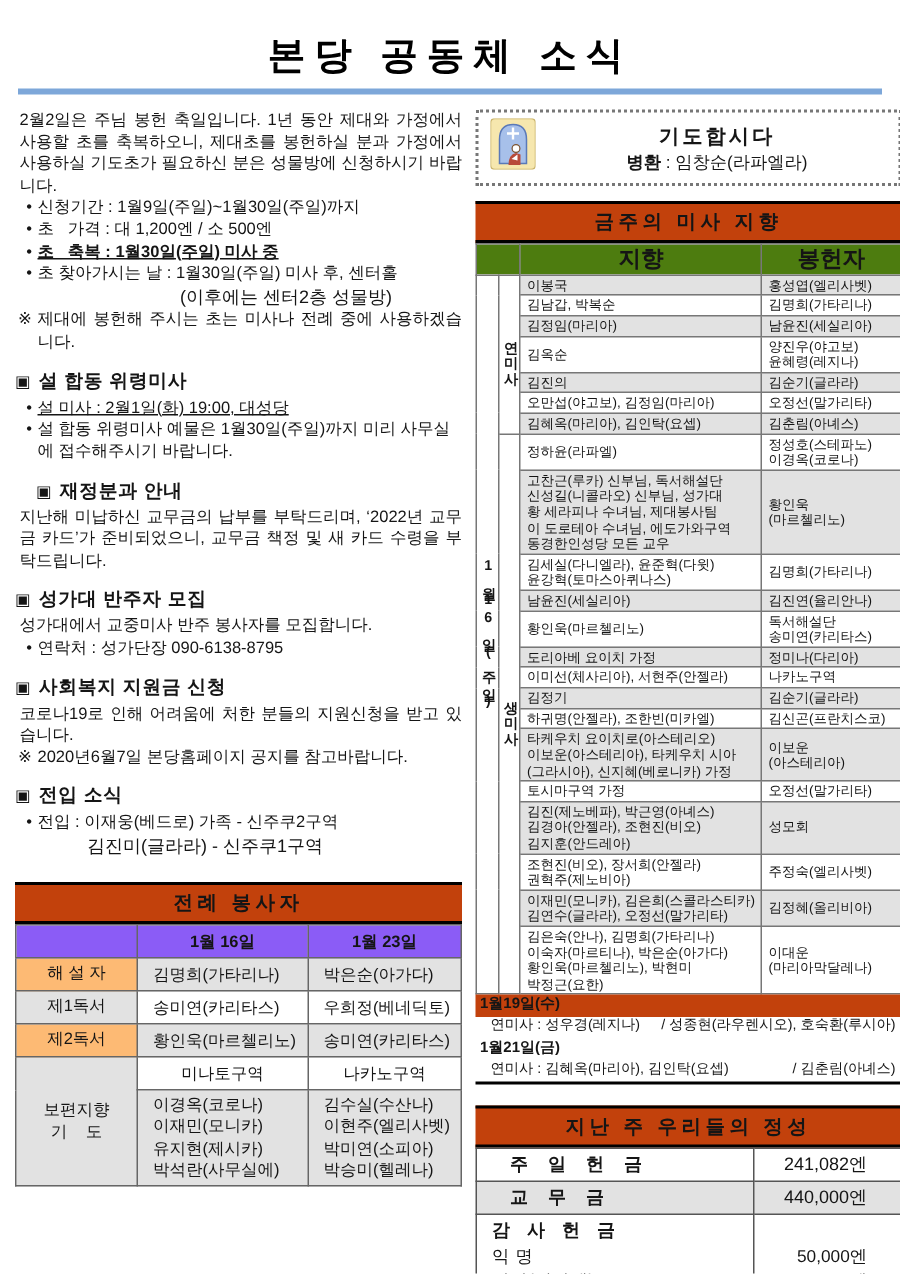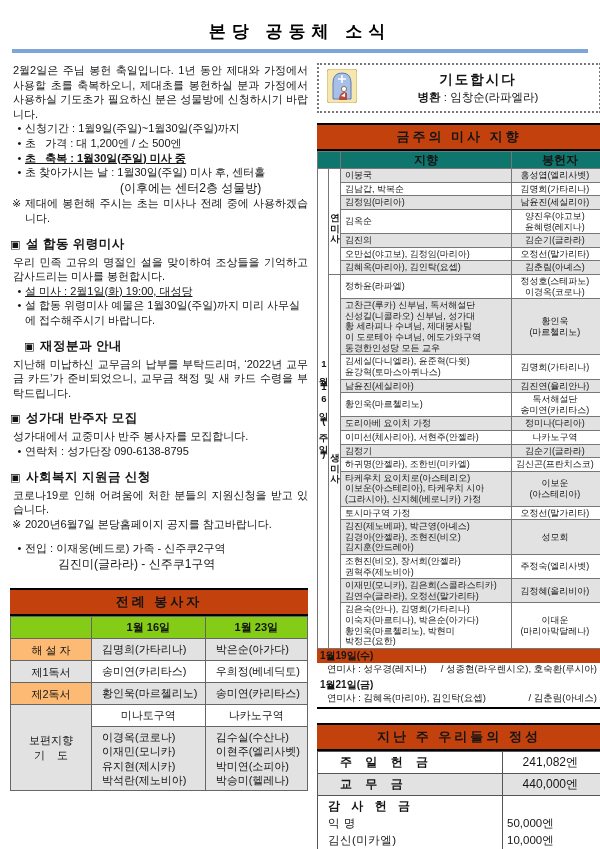--- a/index.html
+++ b/index.html
@@ -4,21 +4,21 @@
 <style>
   html,body{margin:0;padding:0;}
   body{
     width:600px;height:849px;background:#ffffff;color:#151515;
     font-family:"Liberation Sans","DejaVu Sans",sans-serif;
     overflow:hidden;
   }
   .page{padding:4px 10px 0 10px;}
   
   .title{
-    text-align:center;font-size:17px;font-weight:bold;letter-spacing:6px;
+    text-align:center;font-size:25px;font-weight:bold;letter-spacing:6px;
     margin:16px 0 6px 0;color:#000;
   }
   .title-rule{height:4px;background:#7da7d9;margin:0 2px 10px 2px;}
   .columns{display:flex;gap:9px;align-items:flex-start;}
   .col-left{width:298px;flex:0 0 298px;}
   .col-right{width:284px;flex:0 0 284px;}
 
   
   .sec{margin-bottom:10px;}
   .sec-heading{font-weight:bold;font-size:12.5px;margin-bottom:2px;letter-spacing:0.5px;}
@@ -38,65 +38,65 @@
   
   .bar{
     background:#c2410c;border-top:2px solid #000;border-bottom:2px solid #000;
     font-weight:bold;text-align:center;font-size:13px;letter-spacing:3px;padding:3px 0;
   }
   table{border-collapse:collapse;width:100%;}
 
   
   .vol-wrap{margin-top:16px;}
   .vol td,.vol th{border:1px solid #666;font-size:11px;padding:3px 4px;}
-  .vol th{font-weight:bold;background:#84cc16;text-align:center;}
+  .vol th{font-weight:bold;background:#8b5cf6;text-align:center;}
   .vol td.lbl{background:#e2e2e2;text-align:center;font-weight:normal;width:72px;white-space:pre-wrap;line-height:1.3;}
   .vol td.name{padding-left:10px;}
   .vol tr.shade td{background:#e2e2e2;}
   .vol tr.shade td.lbl{background:#fdba74;}
   .vol td.region{text-align:center;}
   .vol .nm-line{line-height:1.3;}
 
   
   .pray-box{
     border:2px dotted #777;padding:4px 8px;margin-bottom:10px;
     display:flex;align-items:center;gap:8px;
   }
   .pray-text{flex:1;text-align:center;}
   .pray-title{font-weight:bold;font-size:13.5px;letter-spacing:2px;}
   .pray-line{font-size:11.5px;margin-top:1px;}
   .pray-line .plabel{font-weight:bold;}
 
   
   .mass-wrap{border-bottom:2px solid #000;}
-  .mass td,.mass th{border:1px solid #777;font-size:9px;line-height:1.18;padding:1px 14px;vertical-align:middle;}
-  .mass th{font-size:12px;padding:1px;background:#0f766e;}
+  .mass td,.mass th{border:1px solid #777;font-size:9px;line-height:1.18;padding:1px 4px;vertical-align:middle;}
+  .mass th{font-size:15px;padding:1px;background:#4d7c0f;}
   .mass td.vcell{width:15px;padding:0;text-align:center;background:#fff;}
   .mass .vert{
     writing-mode:vertical-rl;text-orientation:upright;margin:0 auto;
     font-size:9.5px;letter-spacing:1px;line-height:1.1;font-weight:bold;
   }
   .mass .vert.date{font-weight:bold;}
   .mass td.intent{text-align:left;padding-left:4px;}
-  .mass td.donor{width:86px;text-align:center;padding-left:4px;}
+  .mass td.donor{width:86px;text-align:left;padding-left:4px;}
   .mass tr.shade td.intent,.mass tr.shade td.donor{background:#e2e2e2;}
   .mass .ln{white-space:nowrap;}
   .extra-date{font-weight:bold;font-size:10px;padding:1px 3px;line-height:1.25;}
   .extra-date.shade{background:#c2410c;}
   .extra-line{display:flex;justify-content:space-between;font-size:9.5px;padding:0 4px 2px 10px;line-height:1.3;}
 
   
   .off-wrap{margin-top:14px;}
   .off td{border:1px solid #555;font-size:12px;padding:2px 4px;}
   .off td.olbl{font-weight:bold;letter-spacing:5px;padding-left:22px;width:158px;}
   .off td.amt{text-align:right;padding-right:22px;}
   .off tr.shade td{background:#e2e2e2;}
   .off .th-head{font-weight:bold;letter-spacing:4px;line-height:1.45;font-size:12px;}
   .off .th-item{line-height:1.45;font-size:11.5px;letter-spacing:0.5px;}
-  .off .amt-item{line-height:1.45;font-size:11.5px;}
+  .off .amt-item{line-height:1.45;font-size:11.5px;text-align:right;}
   .off td.thanks-l{vertical-align:top;padding-left:10px;letter-spacing:1px;}
   .off td.thanks-r{vertical-align:top;}
 </style>
 </head>
 <body>
 
 <div class="page">
 
   <div class="title">본당 공동체 소식</div>
   <div class="title-rule"></div>
@@ -124,21 +124,20 @@
               <span class="btext">초 찾아가시는 날 : 1월30일(주일) 미사 후, 센터홀</span>
             </div>
             <div class="contline" style="padding-left: 110px;">(이후에는 센터2층 성물방)</div>
             <div class="note">
               <span class="nm">※</span>
               <span class="ntext">제대에 봉헌해 주시는 초는 미사나 전례 중에 사용하겠습니다.</span>
             </div>
           </div>
           <div class="sec">
             <div class="sec-heading"><span class="marker">▣</span><span>설 합동 위령미사</span></div>
-            <div class="para">우리 민족 고유의 명절인 설을 맞이하여 조상들을 기억하고 감사드리는 미사를 봉헌합시다.</div>
             <div class="bullet">
               <span class="dot">•</span>
               <span class="btext u">설 미사 : 2월1일(화) 19:00, 대성당</span>
             </div>
             <div class="bullet">
               <span class="dot">•</span>
               <span class="btext">설 합동 위령미사 예물은 1월30일(주일)까지 미리 사무실에 접수해주시기 바랍니다.</span>
             </div>
           </div>
           <div class="sec">
@@ -155,20 +154,21 @@
           </div>
           <div class="sec">
             <div class="sec-heading"><span class="marker">▣</span><span>사회복지 지원금 신청</span></div>
             <div class="para">코로나19로 인해 어려움에 처한 분들의 지원신청을 받고 있습니다.</div>
             <div class="note">
               <span class="nm">※</span>
               <span class="ntext">2020년6월7일 본당홈페이지 공지를 참고바랍니다.</span>
             </div>
           </div>
           <div class="sec">
+            <div class="sec-heading"><span class="marker">▣</span><span>전입 소식</span></div>
             <div class="bullet">
               <span class="dot">•</span>
               <span class="btext">전입 : 이재웅(베드로) 가족 - 신주쿠2구역</span>
             </div>
             <div class="contline" style="padding-left: 48px;">김진미(글라라) - 신주쿠1구역</div>
           </div>
         </div>
 
       <div class="vol-wrap">
         <div class="bar">전례 봉사자</div>
@@ -197,21 +197,21 @@
               <tr>
                 <td class="lbl" rowspan="2"><div>보편지향</div><div>기    도</div></td>
                 <td class="region">미나토구역</td>
                 <td class="region">나카노구역</td>
               </tr>
               <tr class="shade">
                 <td class="name">
                   <div class="nm-line">이경옥(코로나)</div>
                   <div class="nm-line">이재민(모니카)</div>
                   <div class="nm-line">유지현(제시카)</div>
-                  <div class="nm-line">박석란(제노비아)</div>
+                  <div class="nm-line">박석란(사무실에)</div>
                 </td>
                 <td class="name">
                   <div class="nm-line">김수실(수산나)</div>
                   <div class="nm-line">이현주(엘리사벳)</div>
                   <div class="nm-line">박미연(소피아)</div>
                   <div class="nm-line">박승미(헬레나)</div>
                 </td>
               </tr>
             </tbody>
         </table>

